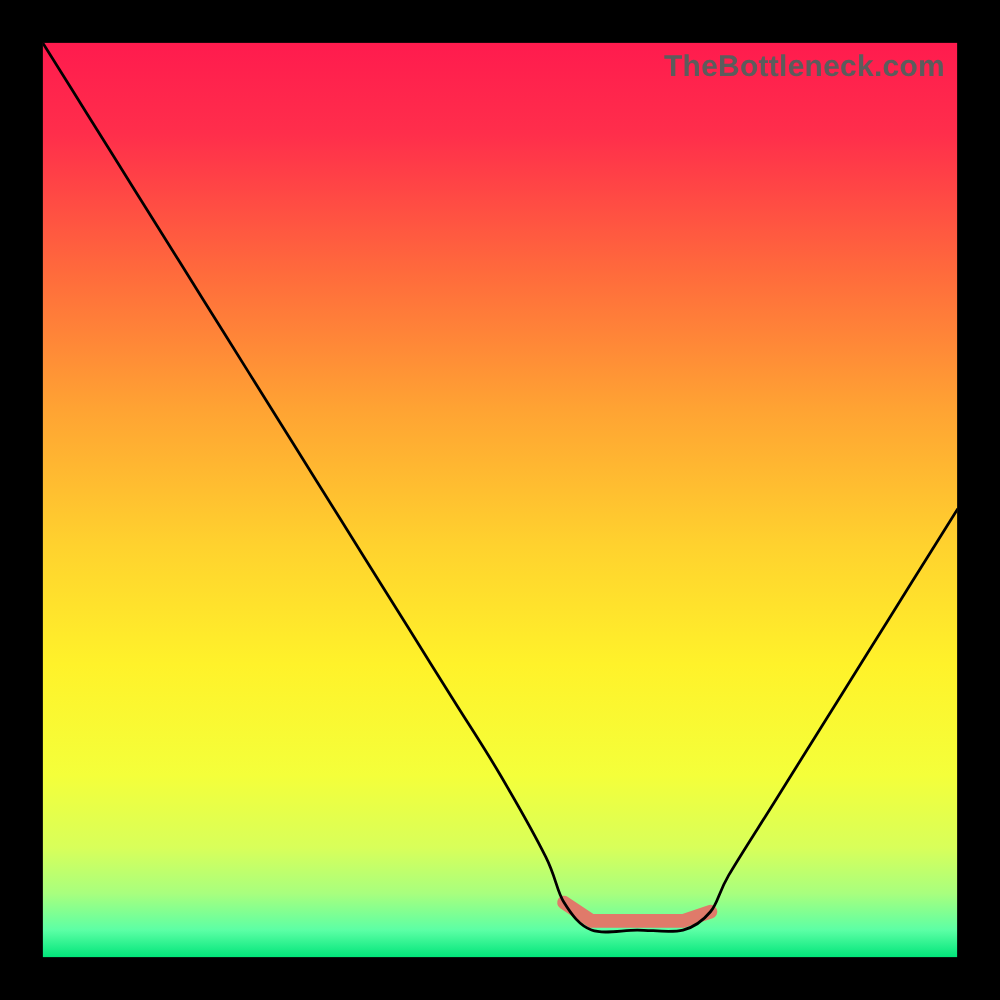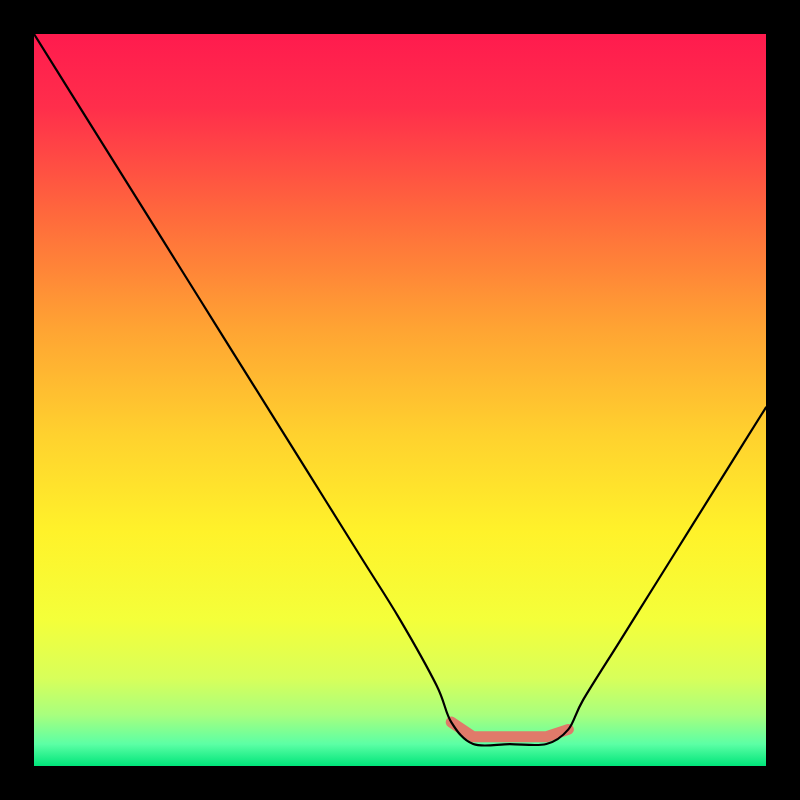--- a/index.html
+++ b/index.html
@@ -77,15 +77,16 @@
           </linearGradient>
       </defs>
       <rect x="0" y="0" width="100" height="100" fill="url(#bg)"></rect>
     </svg>
 
     <svg class="curve" viewBox="0 0 100 100" preserveAspectRatio="none">
       <path id="series-flat" fill="none" stroke-linecap="round" vector-effect="non-scaling-stroke" d="M57.000 94.000 L60.000 96.000 L65.000 96.000 L70.000 96.000 L73.000 95.000" stroke="#e07a6a" stroke-width="11"></path>
       <path id="series-curve" fill="none" stroke-linecap="round" vector-effect="non-scaling-stroke" d="M0.000 0.000 C0.833 1.333, 3.333 5.333, 5.000 8.000 C6.667 10.667, 8.333 13.333, 10.000 16.000 C11.667 18.667, 13.333 21.333, 15.000 24.000 C16.667 26.667, 18.333 29.333, 20.000 32.000 C21.667 34.667, 23.333 37.333, 25.000 40.000 C26.667 42.667, 28.333 45.333, 30.000 48.000 C31.667 50.667, 33.333 53.333, 35.000 56.000 C36.667 58.667, 38.333 61.333, 40.000 64.000 C41.667 66.667, 43.333 69.333, 45.000 72.000 C46.667 74.667, 48.333 77.167, 50.000 80.000 C51.667 82.833, 53.833 86.667, 55.000 89.000 C56.167 91.333, 56.167 92.667, 57.000 94.000 C57.833 95.333, 58.667 96.500, 60.000 97.000 C61.333 97.500, 63.333 97.000, 65.000 97.000 C66.667 97.000, 68.667 97.333, 70.000 97.000 C71.333 96.667, 72.167 96.000, 73.000 95.000 C73.833 94.000, 73.833 93.000, 75.000 91.000 C76.167 89.000, 78.333 85.667, 80.000 83.000 C81.667 80.333, 83.333 77.667, 85.000 75.000 C86.667 72.333, 88.333 69.667, 90.000 67.000 C91.667 64.333, 93.333 61.667, 95.000 59.000 C96.667 56.333, 99.167 52.333, 100.000 51.000" stroke="#000000" stroke-width="2.2"></path>
     </svg>
 
+    <div class="watermark">TheBottleneck.com</div>
 
   </div>
 </div>
 
 </body></html>

